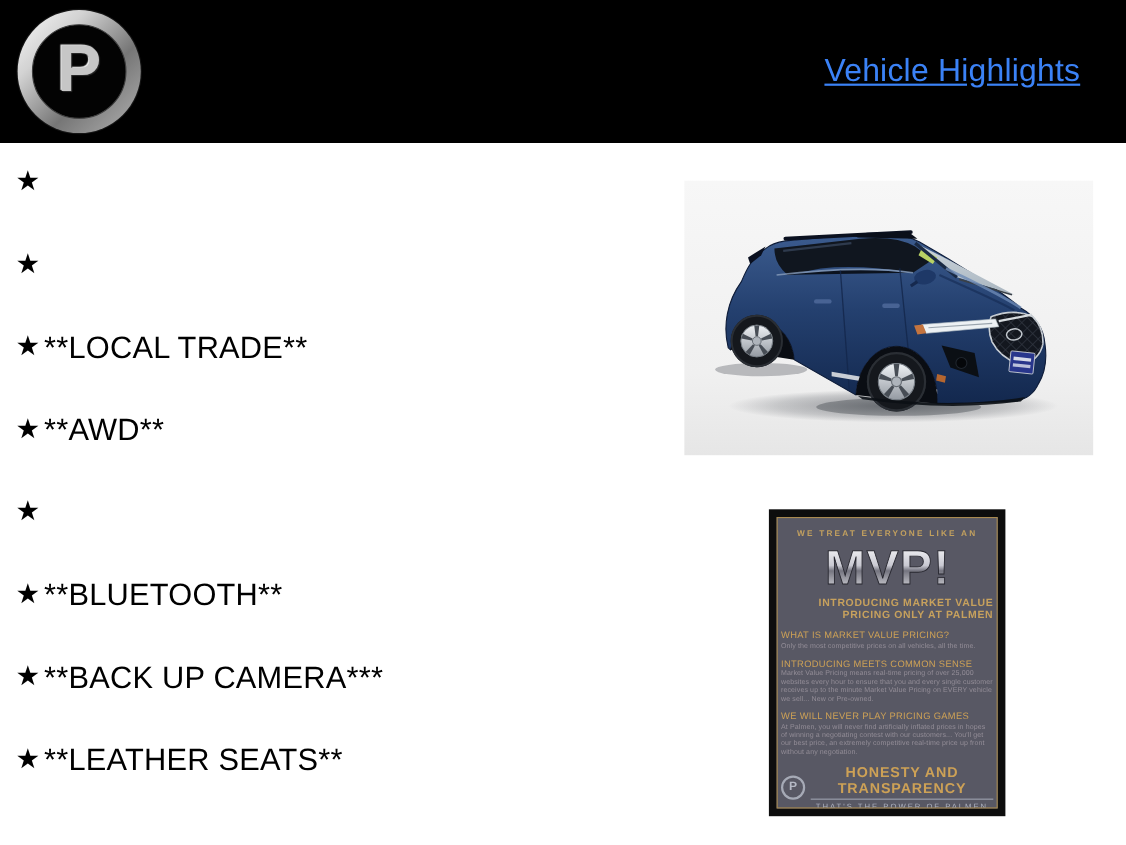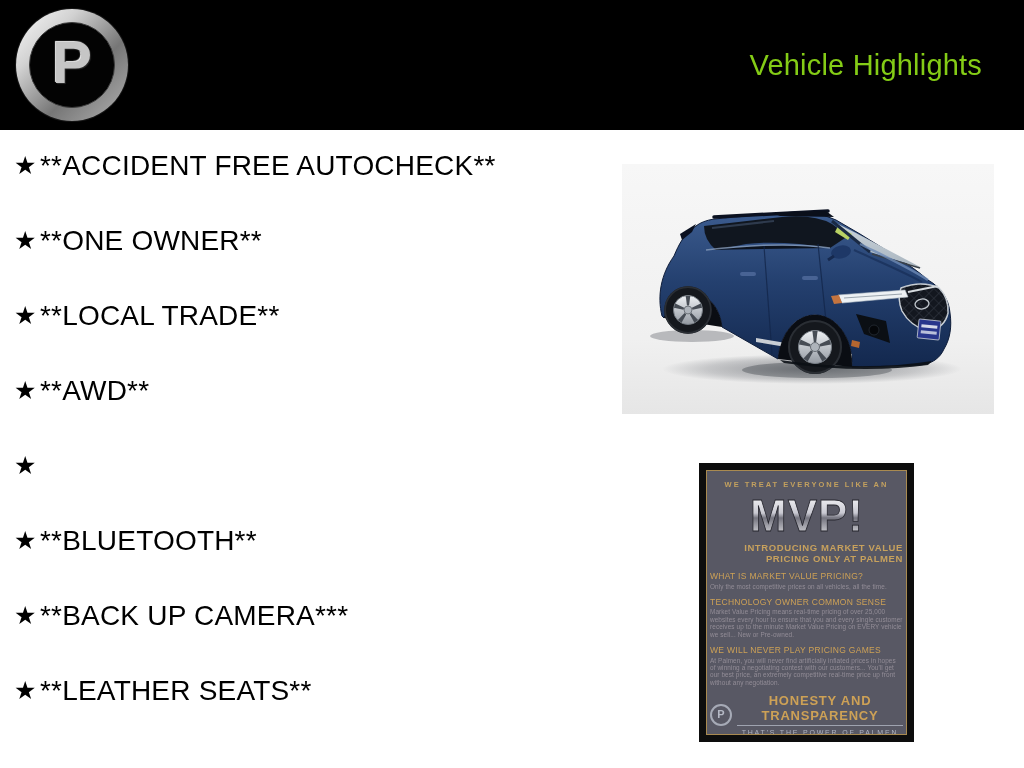--- a/index.html
+++ b/index.html
@@ -12,21 +12,21 @@
             background:#000; display:flex; align-items:center; justify-content:space-between;
             padding:0 42px 0 16px; }
   .logo { width:112px; height:112px; border-radius:50%; flex:none;
           background:linear-gradient(135deg,#fbfbfb 0%,#d2d2d2 28%,#767676 62%,#b3b3b3 100%);
           display:flex; align-items:center; justify-content:center;
           box-shadow:0 0 0 1px #151515; }
   .logo-inner { width:86px; height:86px; border-radius:50%; background:#030303;
                 border:1px solid #3d3d3d; display:flex; align-items:center; justify-content:center; }
   .logo-p { font-size:60px; font-weight:bold; color:#c6c6c6; line-height:1;
             text-shadow:1px 1px 1px #2c2c2c, -1px -1px 1px #f2f2f2; transform:translateY(-2px); }
-  .header-title { color:#84cc16; font-size:29px; letter-spacing:0.2px; }
+  .header-title { color:#3b82f6; font-size:29px; letter-spacing:0.2px;text-decoration:underline; }
 
   
   .features { position:absolute; left:14px; top:147px; width:595px; list-style:none; }
   .feature { display:flex; margin-bottom:38px; font-size:28px; line-height:37px; color:#000; }
   .feature:last-child { margin-bottom:0; }
   .star { width:26px; flex:none; font-size:25px; line-height:37px; color:#000; }
   .ftext { white-space:pre-line; letter-spacing:0.2px; }
 
   
   .car-figure { position:absolute; left:622px; top:164px; width:372px; height:250px; }
@@ -68,25 +68,23 @@
       <div class="logo-inner">
         <span class="logo-p">P</span>
       </div>
     </div>
     <div class="header-title">Vehicle Highlights</div>
   </div>
 
   <ul class="features">
     <li class="feature">
       <span class="star">★</span>
-      <span class="ftext">**ACCIDENT FREE AUTOCHECK**</span>
-    </li>
-    <li class="feature">
-      <span class="star">★</span>
-      <span class="ftext">**ONE OWNER**</span>
+    </li>
+    <li class="feature">
+      <span class="star">★</span>
     </li>
     <li class="feature">
       <span class="star">★</span>
       <span class="ftext">**LOCAL TRADE**</span>
     </li>
     <li class="feature">
       <span class="star">★</span>
       <span class="ftext">**AWD**</span>
     </li>
     <li class="feature">
@@ -240,21 +238,21 @@
         </svg>
       </div>
       <div class="p-subtitle">INTRODUCING MARKET VALUE</div>
       <div class="p-subtitle">PRICING ONLY AT PALMEN</div>
 
       <div class="p-section">
         <div class="p-sec-head">WHAT IS MARKET VALUE PRICING?</div>
         <div class="p-sec-body">Only the most competitive prices on all vehicles, all the time.</div>
       </div>
       <div class="p-section">
-        <div class="p-sec-head">TECHNOLOGY OWNER COMMON SENSE</div>
+        <div class="p-sec-head">INTRODUCING MEETS COMMON SENSE</div>
         <div class="p-sec-body">Market Value Pricing means real-time pricing of over 25,000 websites every hour to ensure that you and every single customer receives up to the minute Market Value Pricing on EVERY vehicle we sell... New or Pre-owned.</div>
       </div>
       <div class="p-section">
         <div class="p-sec-head">WE WILL NEVER PLAY PRICING GAMES</div>
         <div class="p-sec-body">At Palmen, you will never find artificially inflated prices in hopes of winning a negotiating contest with our customers... You'll get our best price, an extremely competitive real-time price up front without any negotiation.</div>
       </div>
 
       <div class="p-footer">
         <div class="p-logo">
           <span class="p-logo-p">P</span>

